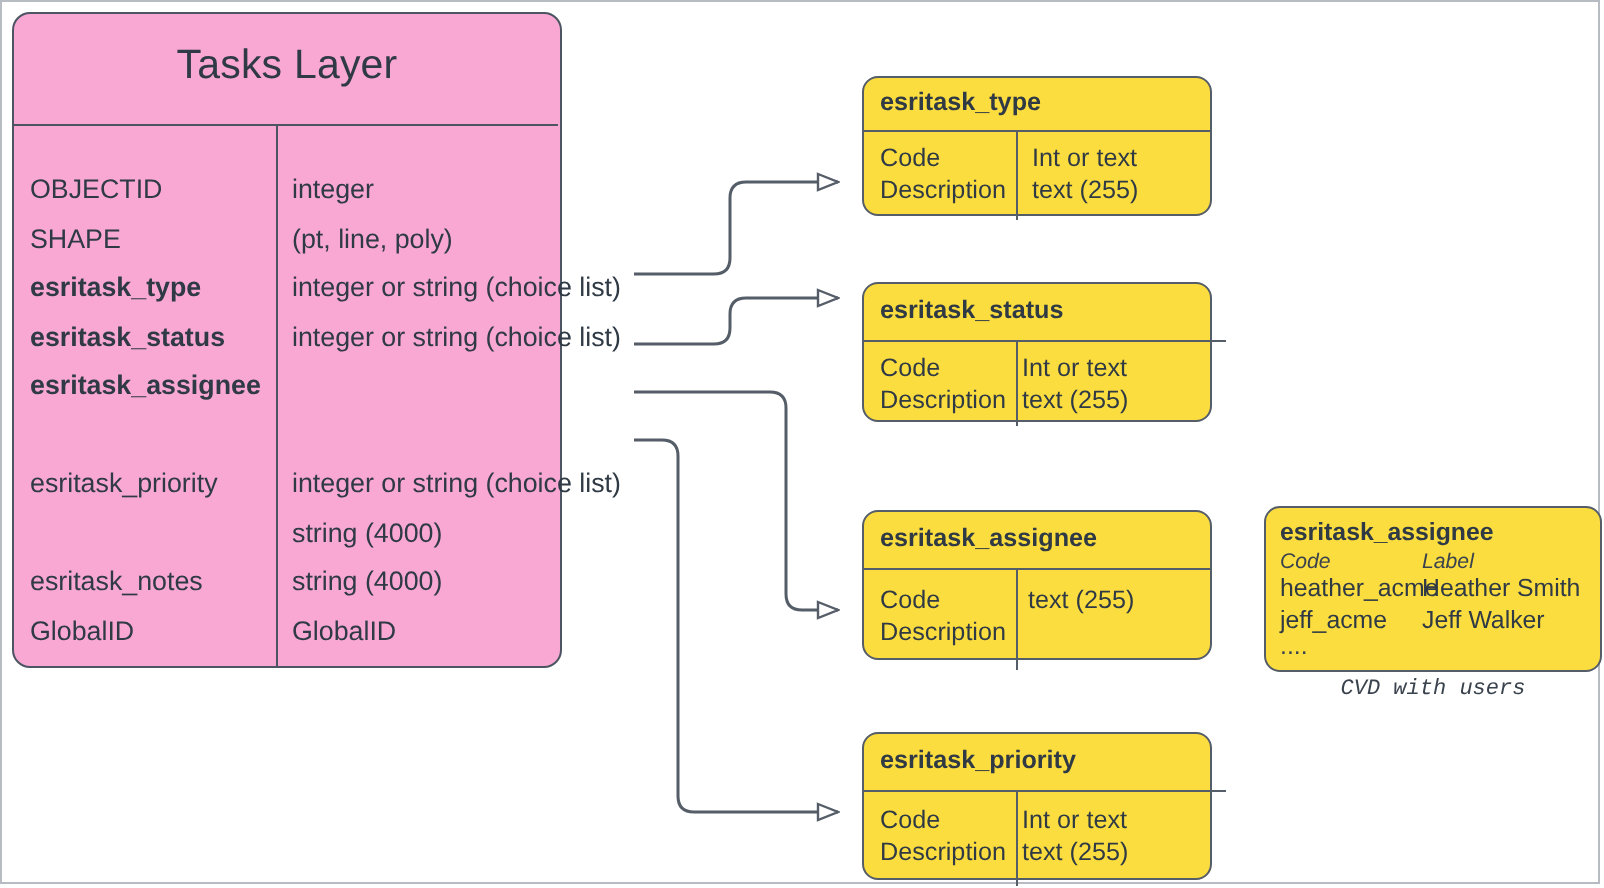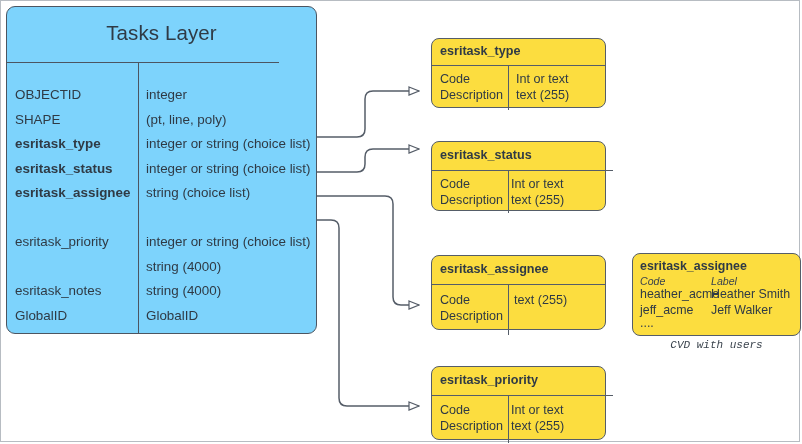--- a/index.html
+++ b/index.html
@@ -2,23 +2,23 @@
 <html><head>
 <meta charset="utf-8">
 <style>
   html,body{margin:0;padding:0;background:#ffffff;}
   body{width:802px;height:444px;position:relative;overflow:hidden;
        font-family:"Liberation Sans",sans-serif;color:#2f3a45;}
   #page-frame{position:absolute;left:0;top:0;width:800px;height:442px;
        border:1px solid #b7bcc2;box-sizing:border-box;background:#fff;}
 
   
-  #tasks-layer{position:absolute;left:5px;top:5px;width:311px;height:328px;
+  #tasks-layer{position:absolute;left:5px;top:5px;width:275px;height:328px;
        box-sizing:border-box;border:1.6px solid #4c5561;border-radius:9px;
-       background:#7dd3fc;z-index:4;}
+       background:#f9a8d4;z-index:4;}
   #tasks-title{position:absolute;left:0;top:14px;width:100%;text-align:center;
        font-size:20.5px;color:#2f3a45;letter-spacing:.1px;}
   #tasks-header-rule{position:absolute;left:0px;top:55px;width:272px;height:0;
        border-top:1.6px solid #4c5561;}
   #tasks-vrule{position:absolute;left:131px;top:55px;width:0;bottom:-1px;
        border-left:1.6px solid #4c5561;}
   .field-row{position:absolute;left:0;width:100%;height:24.6px;}
   .f-name{position:absolute;left:8px;top:0;font-size:13.4px;white-space:nowrap;}
   .f-type{position:absolute;left:139px;top:0;font-size:13.4px;white-space:nowrap;}
   .f-name.bold{font-weight:bold;}
@@ -84,21 +84,20 @@
     <div class="field-row" style="top:129px">
       <span class="f-name bold">esritask_type</span>
       <span class="f-type">integer or string (choice list)</span>
     </div>
     <div class="field-row" style="top:153.5px">
       <span class="f-name bold">esritask_status</span>
       <span class="f-type">integer or string (choice list)</span>
     </div>
     <div class="field-row" style="top:178px">
       <span class="f-name bold">esritask_assignee</span>
-      <span class="f-type">string (choice list)</span>
     </div>
     <div class="field-row" style="top:227px">
       <span class="f-name">esritask_priority</span>
       <span class="f-type">integer or string (choice list)</span>
     </div>
     <div class="field-row" style="top:251.5px">
       <span class="f-type">string (4000)</span>
     </div>
     <div class="field-row" style="top:276px">
       <span class="f-name">esritask_notes</span>

